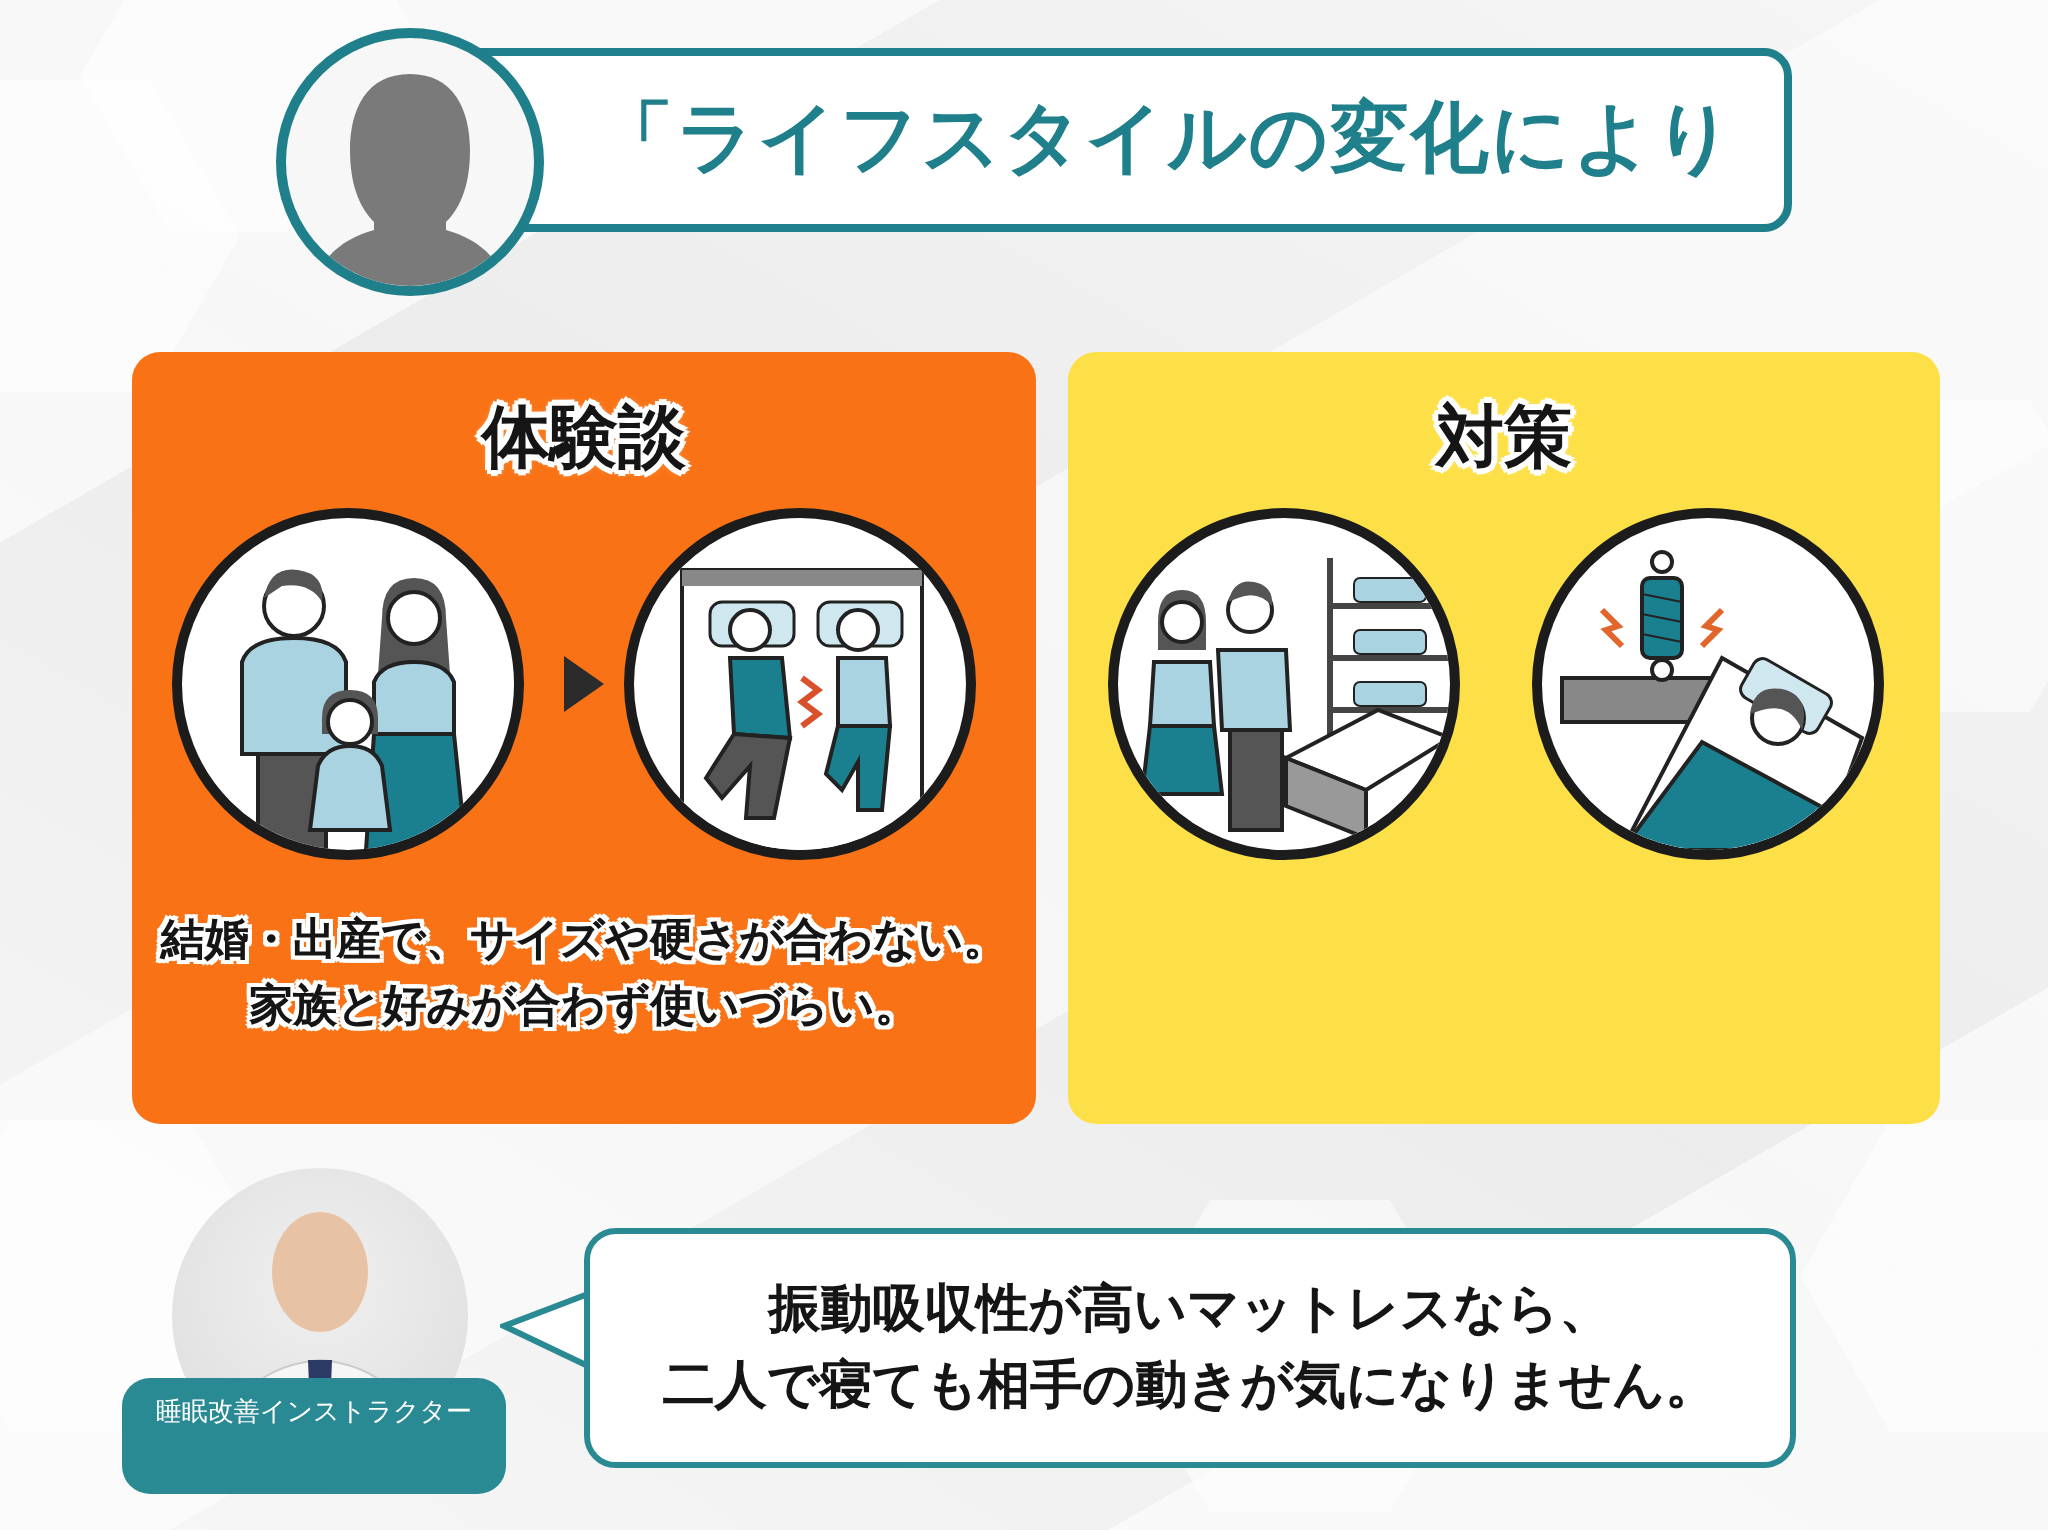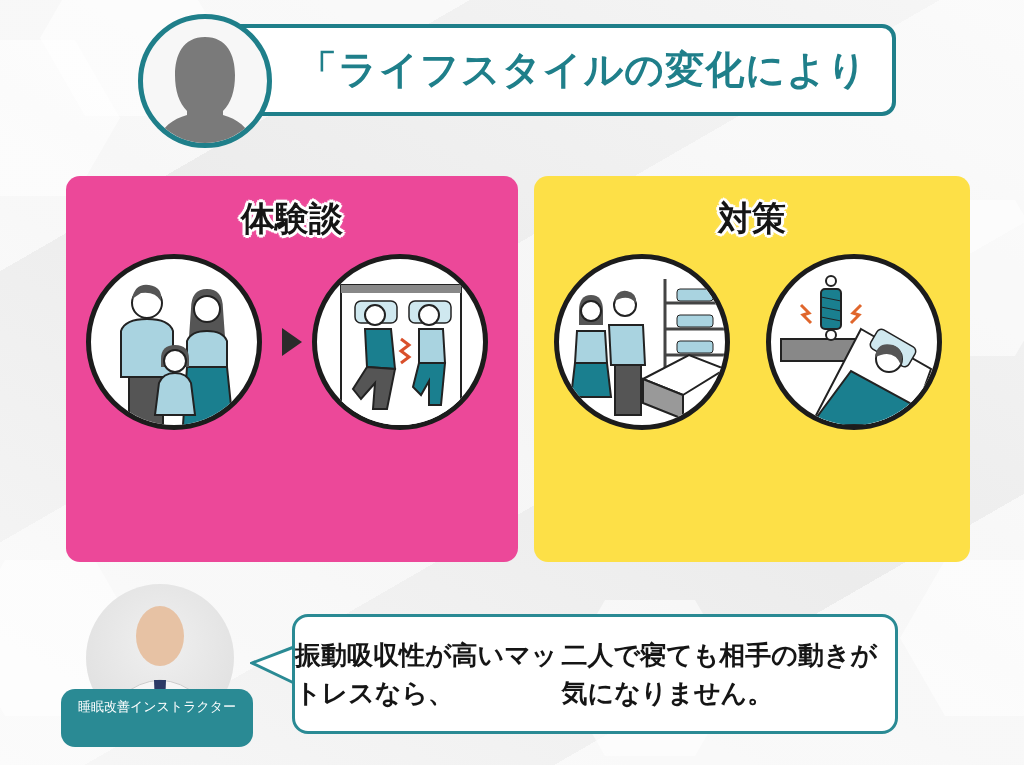--- a/index.html
+++ b/index.html
@@ -33,21 +33,21 @@
   }
   .avatar-circle {
     position: absolute; left: 138px; top: 14px; width: 134px; height: 134px;
     border-radius: 50%; background: #f7f7f7; border: 5px solid #1f7f8a; overflow: hidden;
   }
 
   
   .panel {
     position: absolute; top: 176px; height: 386px; border-radius: 14px;
   }
-  .panel-exp { left: 66px; width: 452px; background: #ec4899; }
+  .panel-exp { left: 66px; width: 452px; background: #f97316; }
   .panel-sol { left: 534px; width: 436px; background: #fde047; }
   .panel-title {
     position: absolute; top: 20px; left: 0; right: 0; text-align: center;
     font-size: 34px; font-weight: bold; color: #151515;
     text-shadow: 0 0 4px #fff, 2px 2px 0 #fff, -2px -2px 0 #fff, 2px -2px 0 #fff, -2px 2px 0 #fff, 0 3px 0 #fff, 3px 0 0 #fff, 0 -3px 0 #fff, -3px 0 0 #fff;
   }
   .illus {
     position: absolute; width: 176px; height: 176px; border-radius: 50%;
     background: #fff; border: 5px solid #1c1c1c; overflow: hidden;
   }
@@ -68,21 +68,21 @@
     background: radial-gradient(circle at 50% 40%, #f0f0f0, #dcdcdc); overflow: hidden;
   }
   .expert-label {
     position: absolute; left: 61px; top: 689px; width: 192px; height: 58px;
     background: #2a8a94; border-radius: 14px; color: #fff; text-align: center;
     font-size: 13px; line-height: 20px; padding-top: 8px;
   }
   .speech {
     position: absolute; left: 292px; top: 614px; width: 606px; height: 120px;
     background: #fff; border: 3px solid #2a8a94; border-radius: 16px;
-    display: flex; flex-direction: row; align-items: center; justify-content: center;
+    display: flex; flex-direction: column; align-items: center; justify-content: center;
   }
   .speech-tail {
     position: absolute; left: 250px; top: 645px; width: 46px; height: 40px;
   }
   .speech-line { font-size: 26px; font-weight: bold; color: #151515; line-height: 38px; }
 </style>
 </head>
 <body>
 
 <div class="bg"></div>
@@ -138,20 +138,24 @@
       <path d="M50 108 L78 110 L70 150 L56 150 L58 124 L44 140 L36 130 Z" fill="#555" stroke="#222" stroke-width="2"></path>
 
       <circle cx="112" cy="56" r="10" fill="#fff" stroke="#222" stroke-width="2"></circle>
       <path d="M102 70 L126 70 L128 104 L102 104 Z" fill="#a9d3e0" stroke="#222" stroke-width="2"></path>
       <path d="M102 104 L128 104 L124 146 L112 146 L112 122 L104 136 L96 128 Z" fill="#1a7f8f" stroke="#222" stroke-width="2"></path>
 
       <path d="M84 80 L92 86 L84 92 L92 98 L84 104" stroke="#d9502b" stroke-width="3" fill="none"></path>
     </svg>
   </div>
 
+  <div class="panel-text">
+    <div>結婚・出産で、サイズや硬さが合わない。</div>
+    <div>家族と好みが合わず使いづらい。</div>
+  </div>
 </div>
 
 <div class="panel panel-sol">
   <div class="panel-title">対策</div>
 
   <div class="illus" style="left:20px;top:78px;">
     <svg width="166" height="166" viewBox="0 0 166 166">
 
       <line x1="106" y1="20" x2="106" y2="110" stroke="#444" stroke-width="3"></line>
       <line x1="106" y1="44" x2="166" y2="44" stroke="#444" stroke-width="3"></line>

